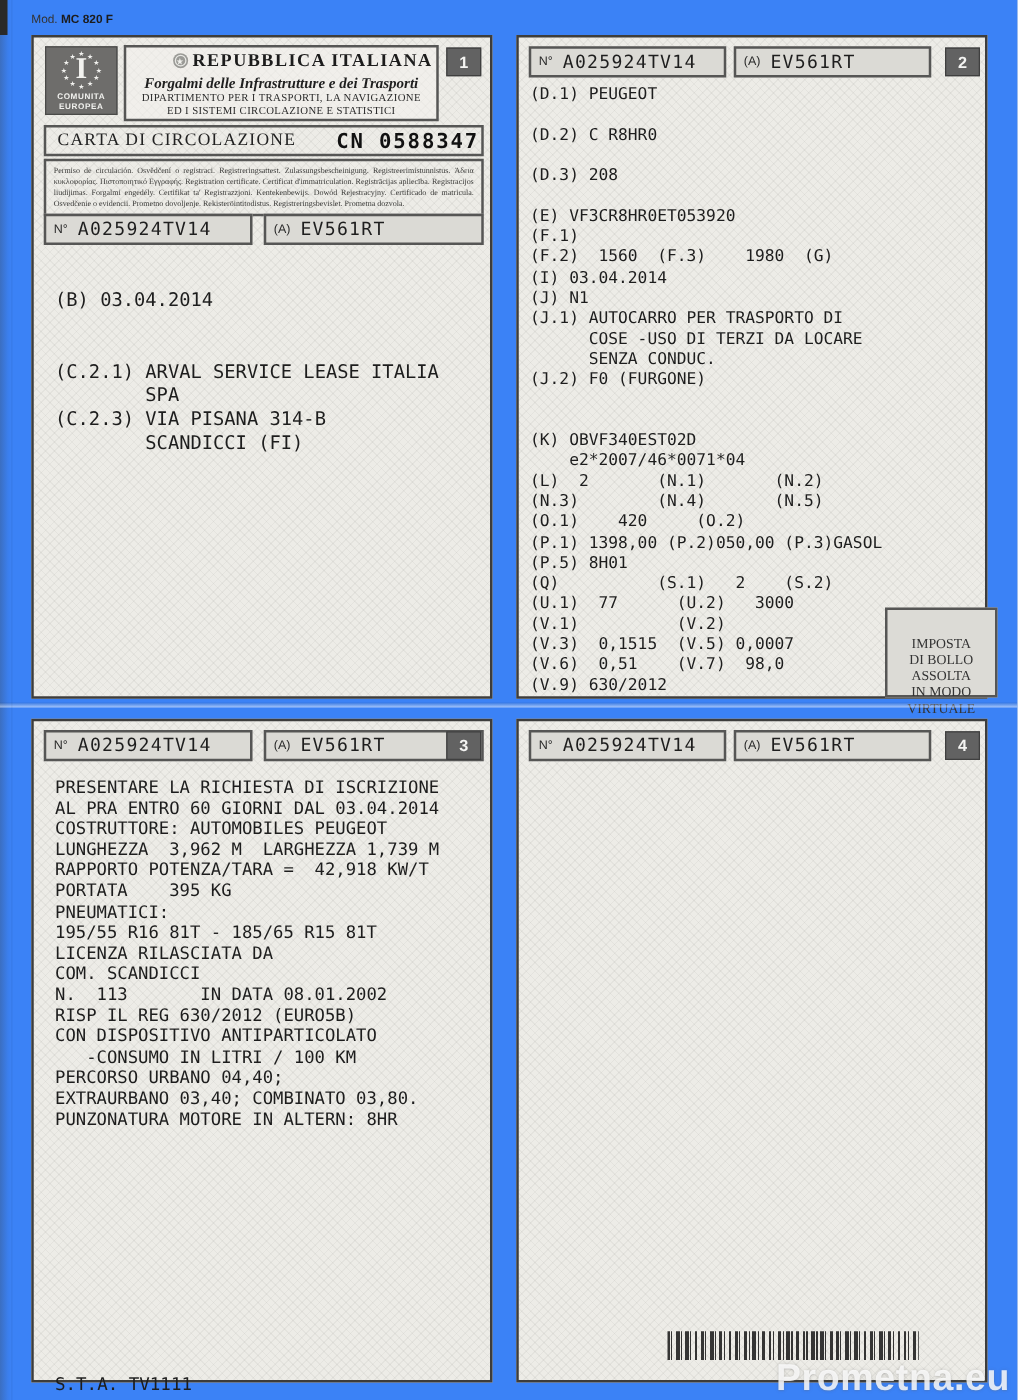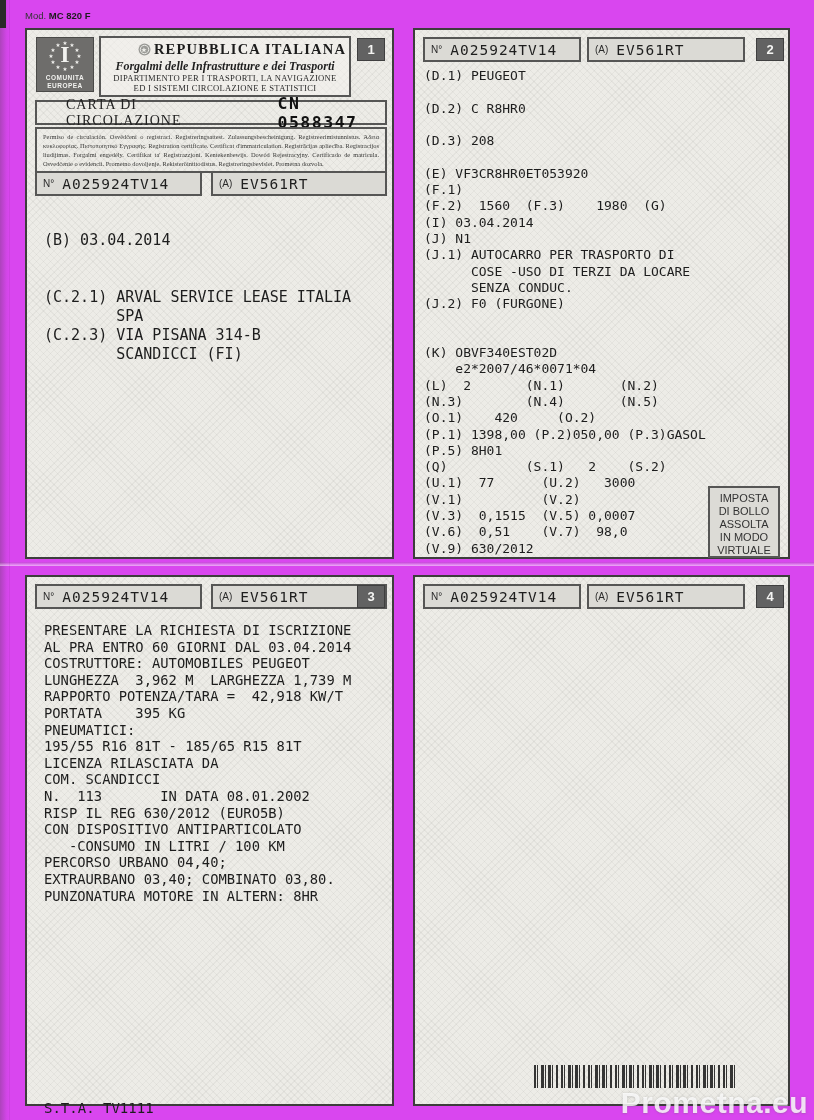--- a/index.html
+++ b/index.html
@@ -1,21 +1,21 @@
 <!DOCTYPE html>
 <html><head>
 <meta charset="utf-8">
 <style>
   * { margin:0; padding:0; box-sizing:border-box; }
   html,body { width:814px; height:1120px; overflow:hidden; background:#e9e8e4; }
   body { font-family:"Liberation Sans", sans-serif; color:#222; position:relative; }
 
   .paper {
     position:absolute; left:0; top:0; width:814px; height:1120px;
-    background:#d946ef;
+    background:#3b82f6;
   }
   .scan-edge-left {
     position:absolute; left:0; top:0; width:9px; height:1120px;
     background:linear-gradient(90deg, rgba(60,60,55,.28), rgba(60,60,55,.05) 70%, transparent);
   }
   .scan-corner {
     position:absolute; left:0; top:0; width:6px; height:28px; background:#2a2a28;
   }
   .crease-h {
     position:absolute; left:0; top:562px; width:814px; height:4px;
@@ -76,21 +76,21 @@
   .hdr-republic svg { vertical-align:-2px; margin-right:3px; }
   .hdr-ministry {
     font-family:"Liberation Serif", serif; font-weight:bold; font-style:italic;
     font-size:12px; color:#1f1f1f; margin-top:1px;
   }
   .hdr-dept {
     font-family:"Liberation Serif", serif; font-size:8.6px; letter-spacing:.3px; color:#2b2b2b; line-height:9.6px;
   }
   .carta-box {
     position:absolute; left:8px; top:70px; width:352px; height:25px;
-    border:2px solid #565655; display:flex; align-items:center;padding-left:20px;
+    border:2px solid #565655; display:flex; align-items:center;
   }
   .carta-title {
     font-family:"Liberation Serif", serif; font-size:14px; letter-spacing:1px;
     color:#222; padding-left:9px;
   }
   .carta-number {
     font-family:"DejaVu Sans Mono", monospace; font-weight:bold; font-size:16.5px;
     letter-spacing:1.5px; color:#111; margin-left:32px;
   }
   .fineprint-box {
@@ -99,24 +99,24 @@
     font-family:"Liberation Serif", serif; font-size:6.4px; line-height:9px;
     color:#3a3a38; text-align:justify;
   }
 
   #q1-body { position:absolute; left:17px; top:182px; font-size:15px; line-height:19px; }
   #q2-body { position:absolute; left:9px;  top:38px;  font-size:13px; line-height:16.3px; }
   #q3-body { position:absolute; left:17px; top:45px;  font-size:13.8px; line-height:16.6px; }
   #q3-footer { position:absolute; left:17px; top:503px; font-size:14px;margin-top:20px; }
 
   .imposta-box {
-    position:absolute; left:293px; top:456px; width:72px; height:72px;
+    position:absolute; left:293px; top:456px; width:90px; height:72px;
     background:#dcdbd6; border:2px solid #565655;
-    font-family:Liberation Sans, sans-serif; font-size:11px; line-height:13px;
-    color:#333; text-align:center; padding-top:4px; white-space:pre-line;
+    font-family:Liberation Serif, serif; font-size:11px; line-height:13px;
+    color:#333; text-align:center; padding-top:21px; white-space:pre-line;
   }
 
   .barcode {
     position:absolute; left:119px; top:488px; width:201px; height:23px;
     background:repeating-linear-gradient(90deg,
       #1c1c1c 0 2px, transparent 2px 3px,
       #1c1c1c 3px 4px, transparent 4px 7px,
       #1c1c1c 7px 10px, transparent 10px 11px,
       #1c1c1c 11px 12px, transparent 12px 14px,
       #1c1c1c 14px 17px, transparent 17px 18px,

